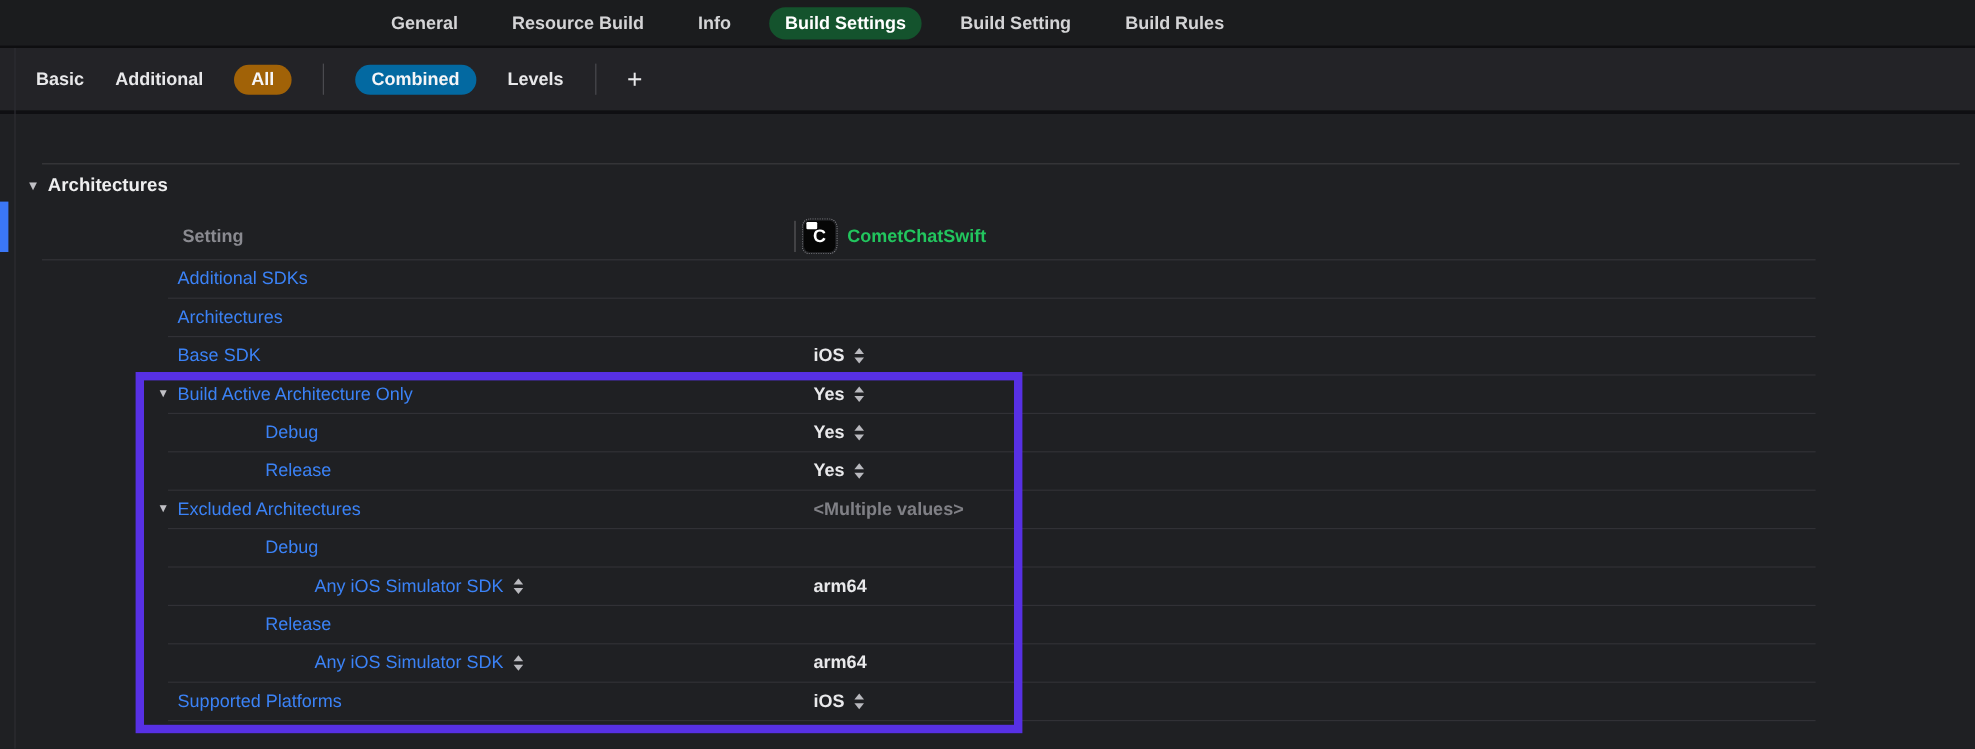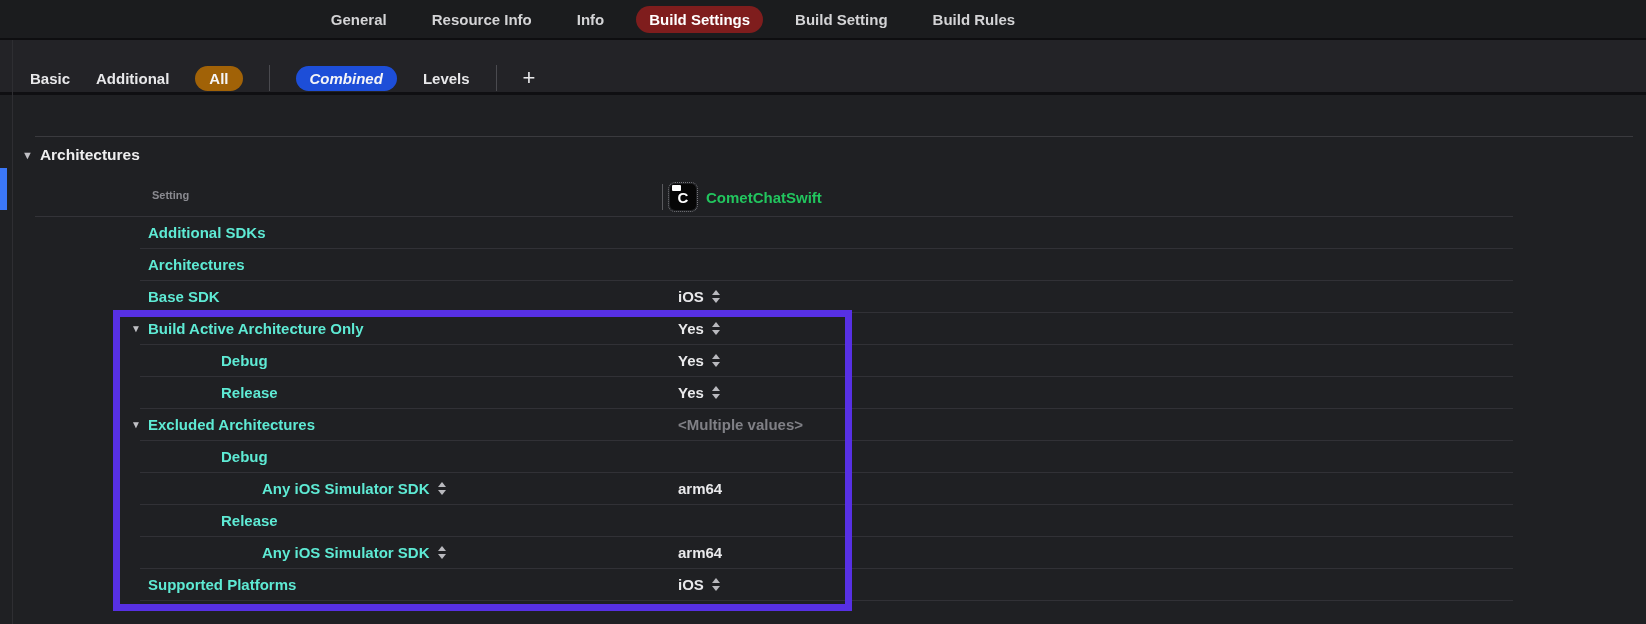--- a/index.html
+++ b/index.html
@@ -6,30 +6,30 @@
   html,body { width:1646px; height:624px; overflow:hidden; }
   body { font-family:"Liberation Sans","DejaVu Sans",sans-serif; background:#1f2023; }
   .screen { position:relative; width:1646px; height:624px; background:#1f2023; }
 
   
   .tab-bar { position:absolute; top:0; left:0; width:100%; height:38px;
              background:#1b1c1e; display:flex; justify-content:center; align-items:center; }
   .tab-strip { display:flex; align-items:center; gap:19px; transform:translateX(-150px); }
   .tab { color:#d4d4d6; font-size:15px; font-weight:700; padding:5px 13px; border-radius:14px;
          white-space:nowrap; cursor:default; }
-  .tab.selected { background:#7f1d1d; color:#ffffff; }
+  .tab.selected { background:#14532d; color:#ffffff; }
   .hline-tabbar { position:absolute; top:38px; left:0; width:100%; height:2px; background:#0e0e10; }
 
   
   .filter-bar { position:absolute; top:40px; left:0; width:100%; height:52px; background:#232327; }
-  .filter-left { position:absolute; left:30px; top:0; height:52px; display:flex; align-items:center; gap:26px;margin-top:12px; }
+  .filter-left { position:absolute; left:30px; top:0; height:52px; display:flex; align-items:center; gap:26px; }
   .filter-item { color:#e8e8ea; font-size:15px; font-weight:700; white-space:nowrap; }
   .pill { color:#f5f5f7; font-size:15px; font-weight:700; padding:4px 14px; border-radius:14px; white-space:nowrap; }
   .pill-all { background:#a16207; }
-  .pill-combined { background:#1d4ed8;font-style:italic; }
+  .pill-combined { background:#0369a1; }
   .vsep { width:1px; height:26px; background:#4a4a4f; }
   .plus-btn { color:#e8e8ea; font-size:22px; font-weight:400; line-height:20px; }
   .hline-toolbar { position:absolute; top:92px; left:0; width:100%; height:3px; background:#0f0f12; }
   .left-vline { position:absolute; left:12px; top:40px; width:1px; height:584px; background:#2e2e32; }
 
   
   .search-field { position:absolute; left:1075px; top:51px; width:566px; height:37px;
                   background:#29292d; border:1px solid #3e3e43; border-radius:8px;
                   display:flex; align-items:center; padding-left:12px; }
   .search-chev { width:0; height:0; border-left:4px solid transparent; border-right:4px solid transparent;
@@ -38,35 +38,35 @@
 
   
   .section-divider { position:absolute; top:136px; left:35px; width:1598px; height:1px; background:#3a3a3e; }
   .section-header { position:absolute; top:146px; left:22px; display:flex; align-items:center; gap:7px;
                     color:#eeeeef; font-size:15.5px; font-weight:700; }
   .tri { color:#c0c0c5; font-size:10px; line-height:10px; }
   .section-header .tri { font-size:11px; }
 
   .col-header-row { position:absolute; top:177px; left:0; width:1513px; height:40px; }
   .col-header-row::after { content:""; position:absolute; left:35px; right:0; bottom:0; height:1px; background:#333338; }
-  .col-setting { position:absolute; left:152px; top:12px; color:#8a8a90; font-size:11px; font-weight:700;text-align:center; }
+  .col-setting { position:absolute; left:152px; top:12px; color:#8a8a90; font-size:15px; font-weight:700;text-align:center; }
   .target-cell { position:absolute; left:662px; top:6px; height:28px; display:flex; align-items:center; }
   .cursor-line { width:1px; height:26px; background:#5a5a5e; margin-right:7px; }
   .cc-icon { position:relative; width:26px; height:26px; background:#060606; border-radius:5px;
              color:#ffffff; font-size:15px; font-weight:700; display:flex; align-items:center;
              justify-content:center; outline:1px dotted #77777c; outline-offset:1px; }
   .cc-icon::before { content:""; position:absolute; top:1px; left:2px; width:9px; height:6px;
                      background:#ffffff; border-radius:1px; }
   .target-name { color:#22c55e; font-size:15px; font-weight:700; margin-left:10px; }
 
   #rows { position:absolute; top:217px; left:0; width:1513px; }
   .row { position:relative; height:32px; }
   .row::after { content:""; position:absolute; left:140px; right:0; bottom:0; height:1px; background:#313136; }
   .row-tri { position:absolute; left:131px; top:11px; }
-  .row-label { position:absolute; top:7px; color:#5eead4; font-size:15px; font-weight:700;
+  .row-label { position:absolute; top:7px; color:#3b82f6; font-size:15px; font-weight:400;
                display:flex; align-items:center; white-space:pre; }
   .row-value { position:absolute; left:678px; top:7px; color:#e9e9eb; font-size:15px; font-weight:700;
                display:flex; align-items:center; white-space:pre; }
   .row-value.muted { color:#808086; }
 
   .stepper { display:inline-flex; flex-direction:column; gap:3px; margin-left:8px; }
   .stepper i { display:block; width:0; height:0; border-left:4px solid transparent; border-right:4px solid transparent; }
   .stepper .up   { border-bottom:5px solid #b9b9be; }
   .stepper .down { border-top:5px solid #b9b9be; }
 
@@ -76,21 +76,21 @@
   .blue-strip { position:absolute; left:0; top:168px; width:7px; height:42px; background:#3b77f7; z-index:4; }
 </style>
 </head>
 <body>
 
 <div class="screen">
 
   <div class="tab-bar">
     <div class="tab-strip" id="tab-strip">
         <span class="tab">General</span>
-        <span class="tab">Resource Info</span>
+        <span class="tab">Resource Build</span>
         <span class="tab">Info</span>
         <span class="tab selected">Build Settings</span>
         <span class="tab">Build Setting</span>
         <span class="tab">Build Rules</span>
       </div>
   </div>
   <div class="hline-tabbar"></div>
 
   <div class="filter-bar">
     <div class="filter-left">

